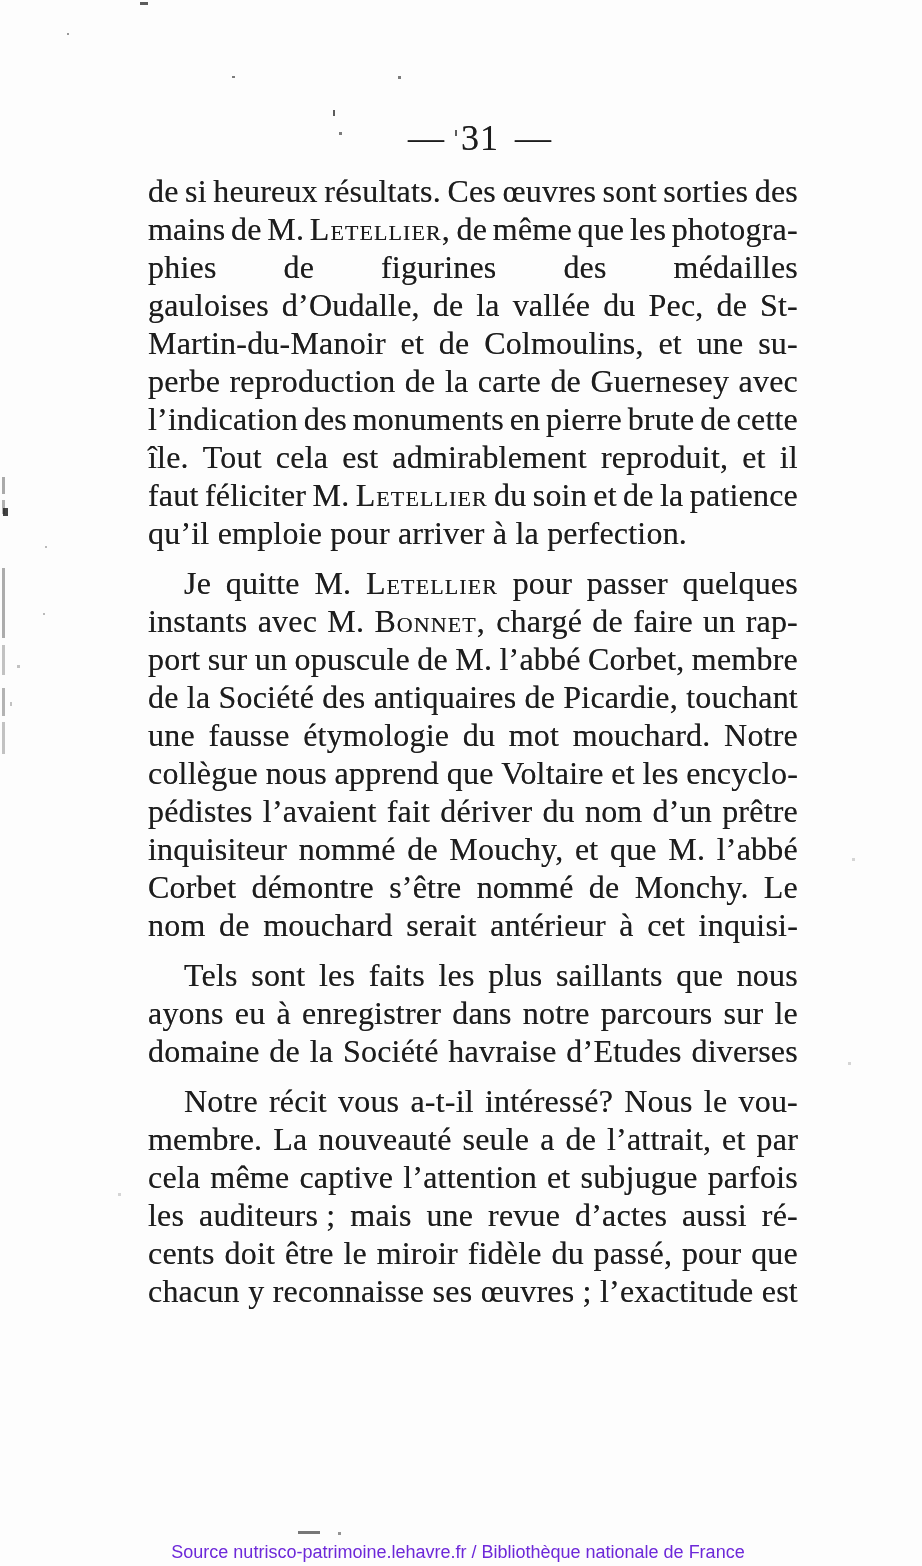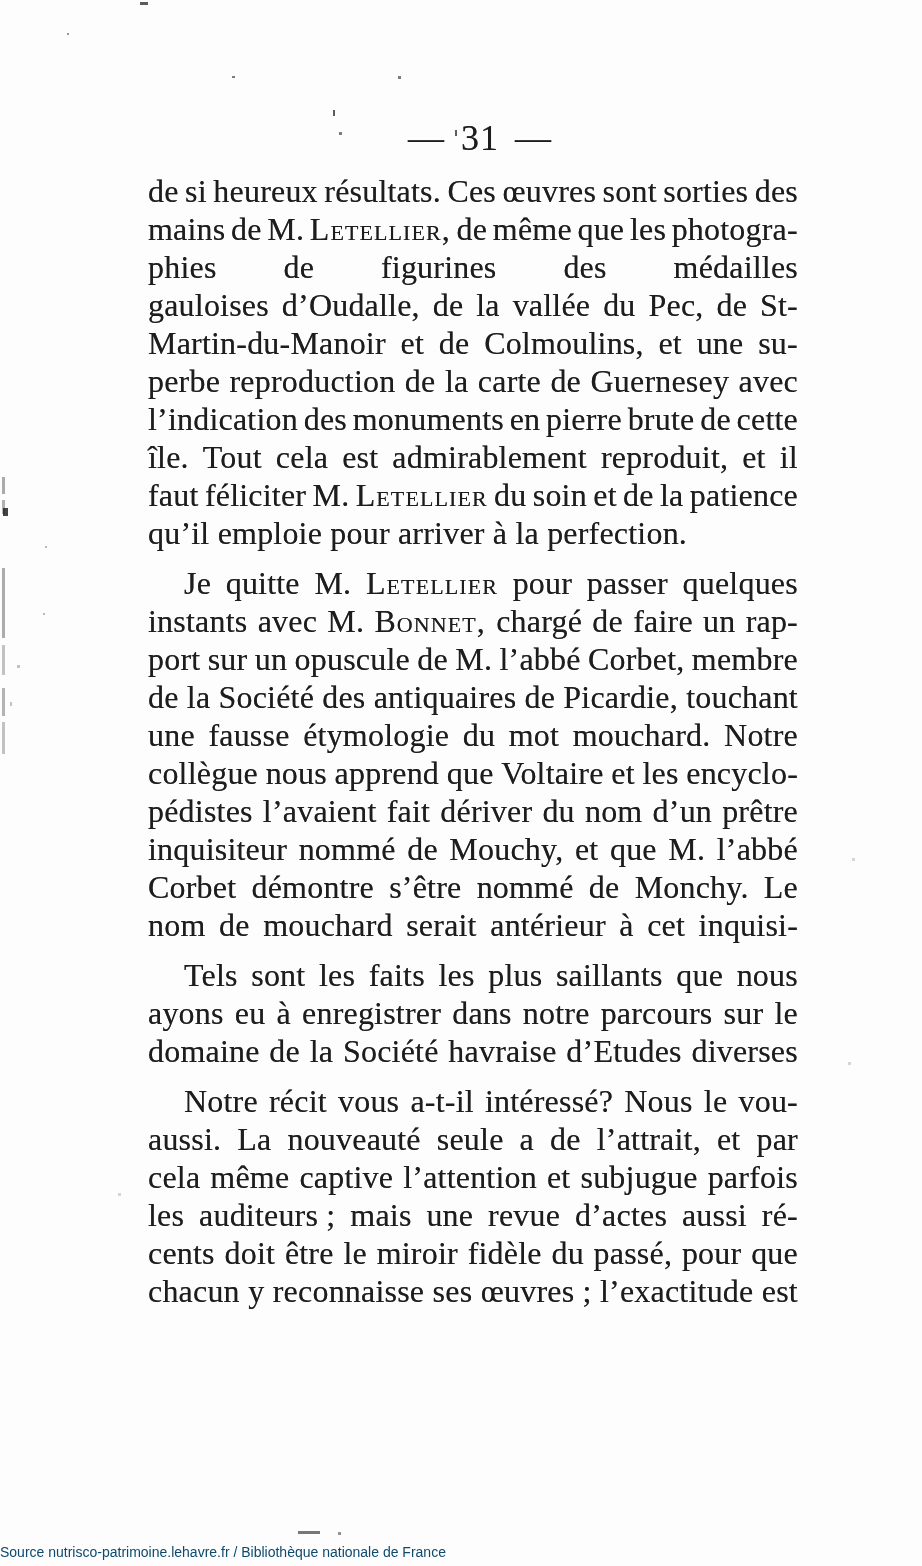--- a/index.html
+++ b/index.html
@@ -43,24 +43,24 @@
   }
   .line.ragged span { white-space: pre; }
   .line.indent { padding-left: 36px; text-align: center; }
   .w { white-space: pre; }
   .sc { font-variant: small-caps; letter-spacing: 1.1px; }
   .it { }
   .footer-credit {
     position: absolute;
     left: 0; right: 6px; bottom: 2px;
     height: 24px; line-height: 24px;
-    text-align: left;
+    text-align: center;
     font-family: "Liberation Sans", sans-serif;
-    font-size: 14px;
-    color: #0c4a6e;
+    font-size: 18px;
+    color: #6d28d9;
   }
   .speck { position: absolute; }
 </style>
 </head>
 <body>
 
 <div class="scan-page">
 
   <div class="page-number">— 31 —</div>
 
@@ -298,21 +298,21 @@
           <span class="w">Notre</span>
           <span class="w">récit</span>
           <span class="w">vous</span>
           <span class="w">a-t-il</span>
           <span class="w">intéressé?</span>
           <span class="w">Nous</span>
           <span class="w">le</span>
           <span class="w">vou-</span>
         </div>
         <div class="line just">
-          <span class="w">aussi.</span>
+          <span class="w">membre.</span>
           <span class="w">La</span>
           <span class="w">nouveauté</span>
           <span class="w">seule</span>
           <span class="w">a</span>
           <span class="w">de</span>
           <span class="w">l’attrait,</span>
           <span class="w">et</span>
           <span class="w">par</span>
         </div>
         <div class="line just">

